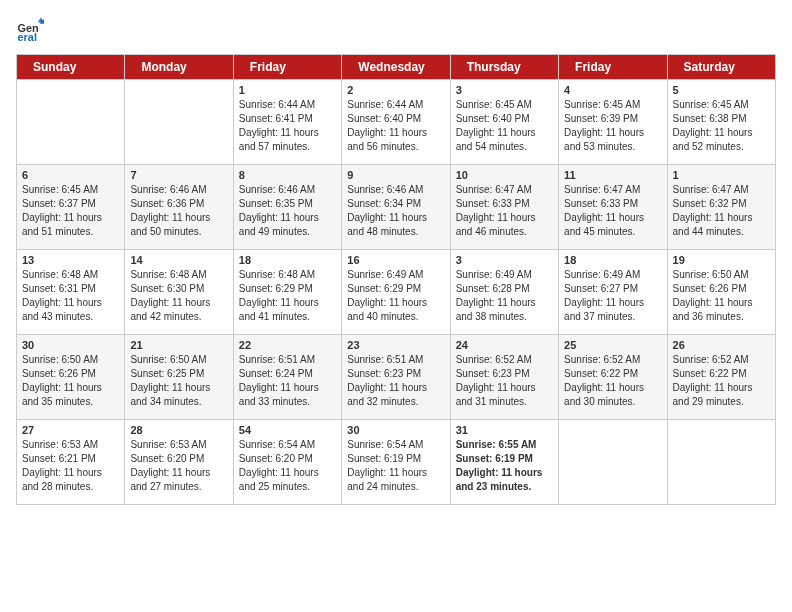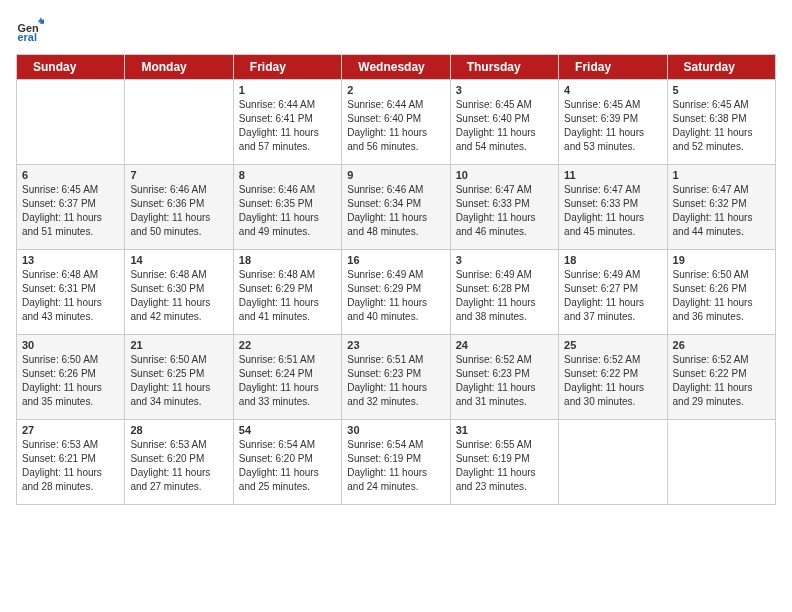--- a/index.html
+++ b/index.html
@@ -309,21 +309,21 @@
 Daylight: 11 hours and 25 minutes.</div>
         </td>
         <td>
           <span class="day-num">30</span>
           <div class="day-info" style="white-space: pre-line;">Sunrise: 6:54 AM
 Sunset: 6:19 PM
 Daylight: 11 hours and 24 minutes.</div>
         </td>
         <td>
           <span class="day-num">31</span>
-          <div class="day-info" style="white-space: pre-line;">Sunrise: 6:55 AM
+          <div class="day-info" style="white-space: pre-line; font-weight: bold;">Sunrise: 6:55 AM
 Sunset: 6:19 PM
 Daylight: 11 hours and 23 minutes.</div>
         </td>
         <td class="empty-cell"></td>
         <td class="empty-cell"></td>
       </tr>
     </tbody>
 </table>
 
 </body></html>

